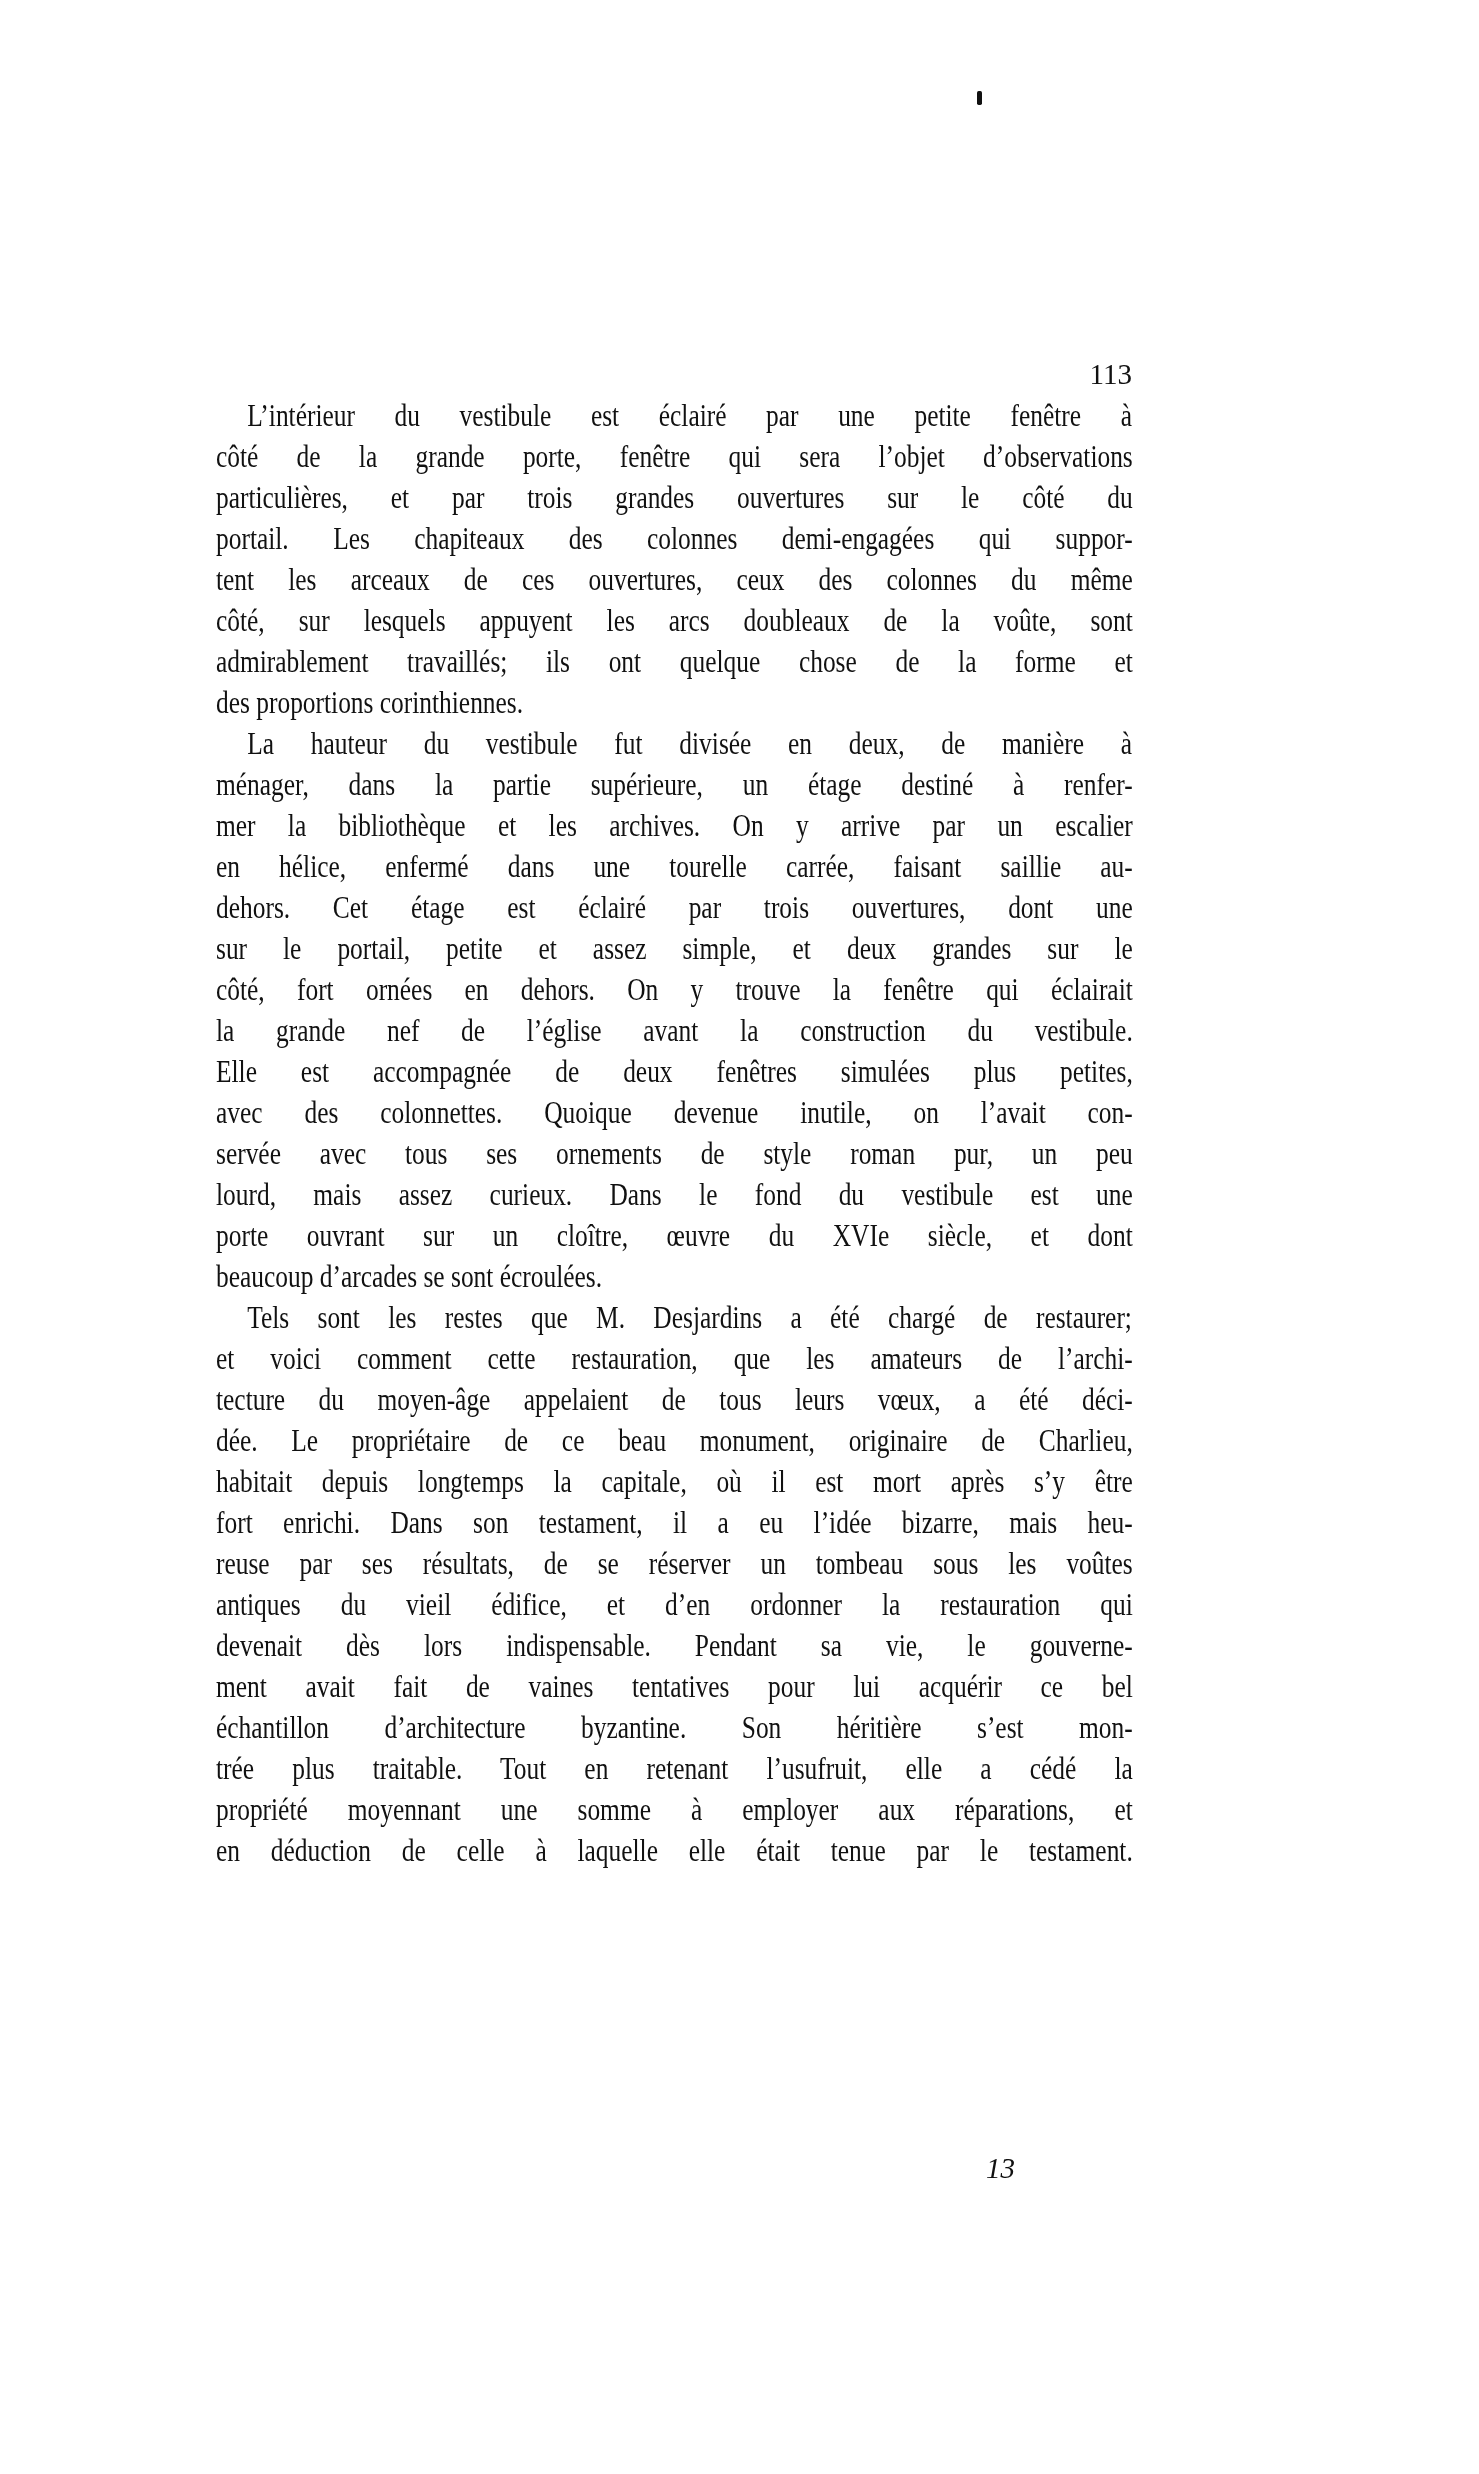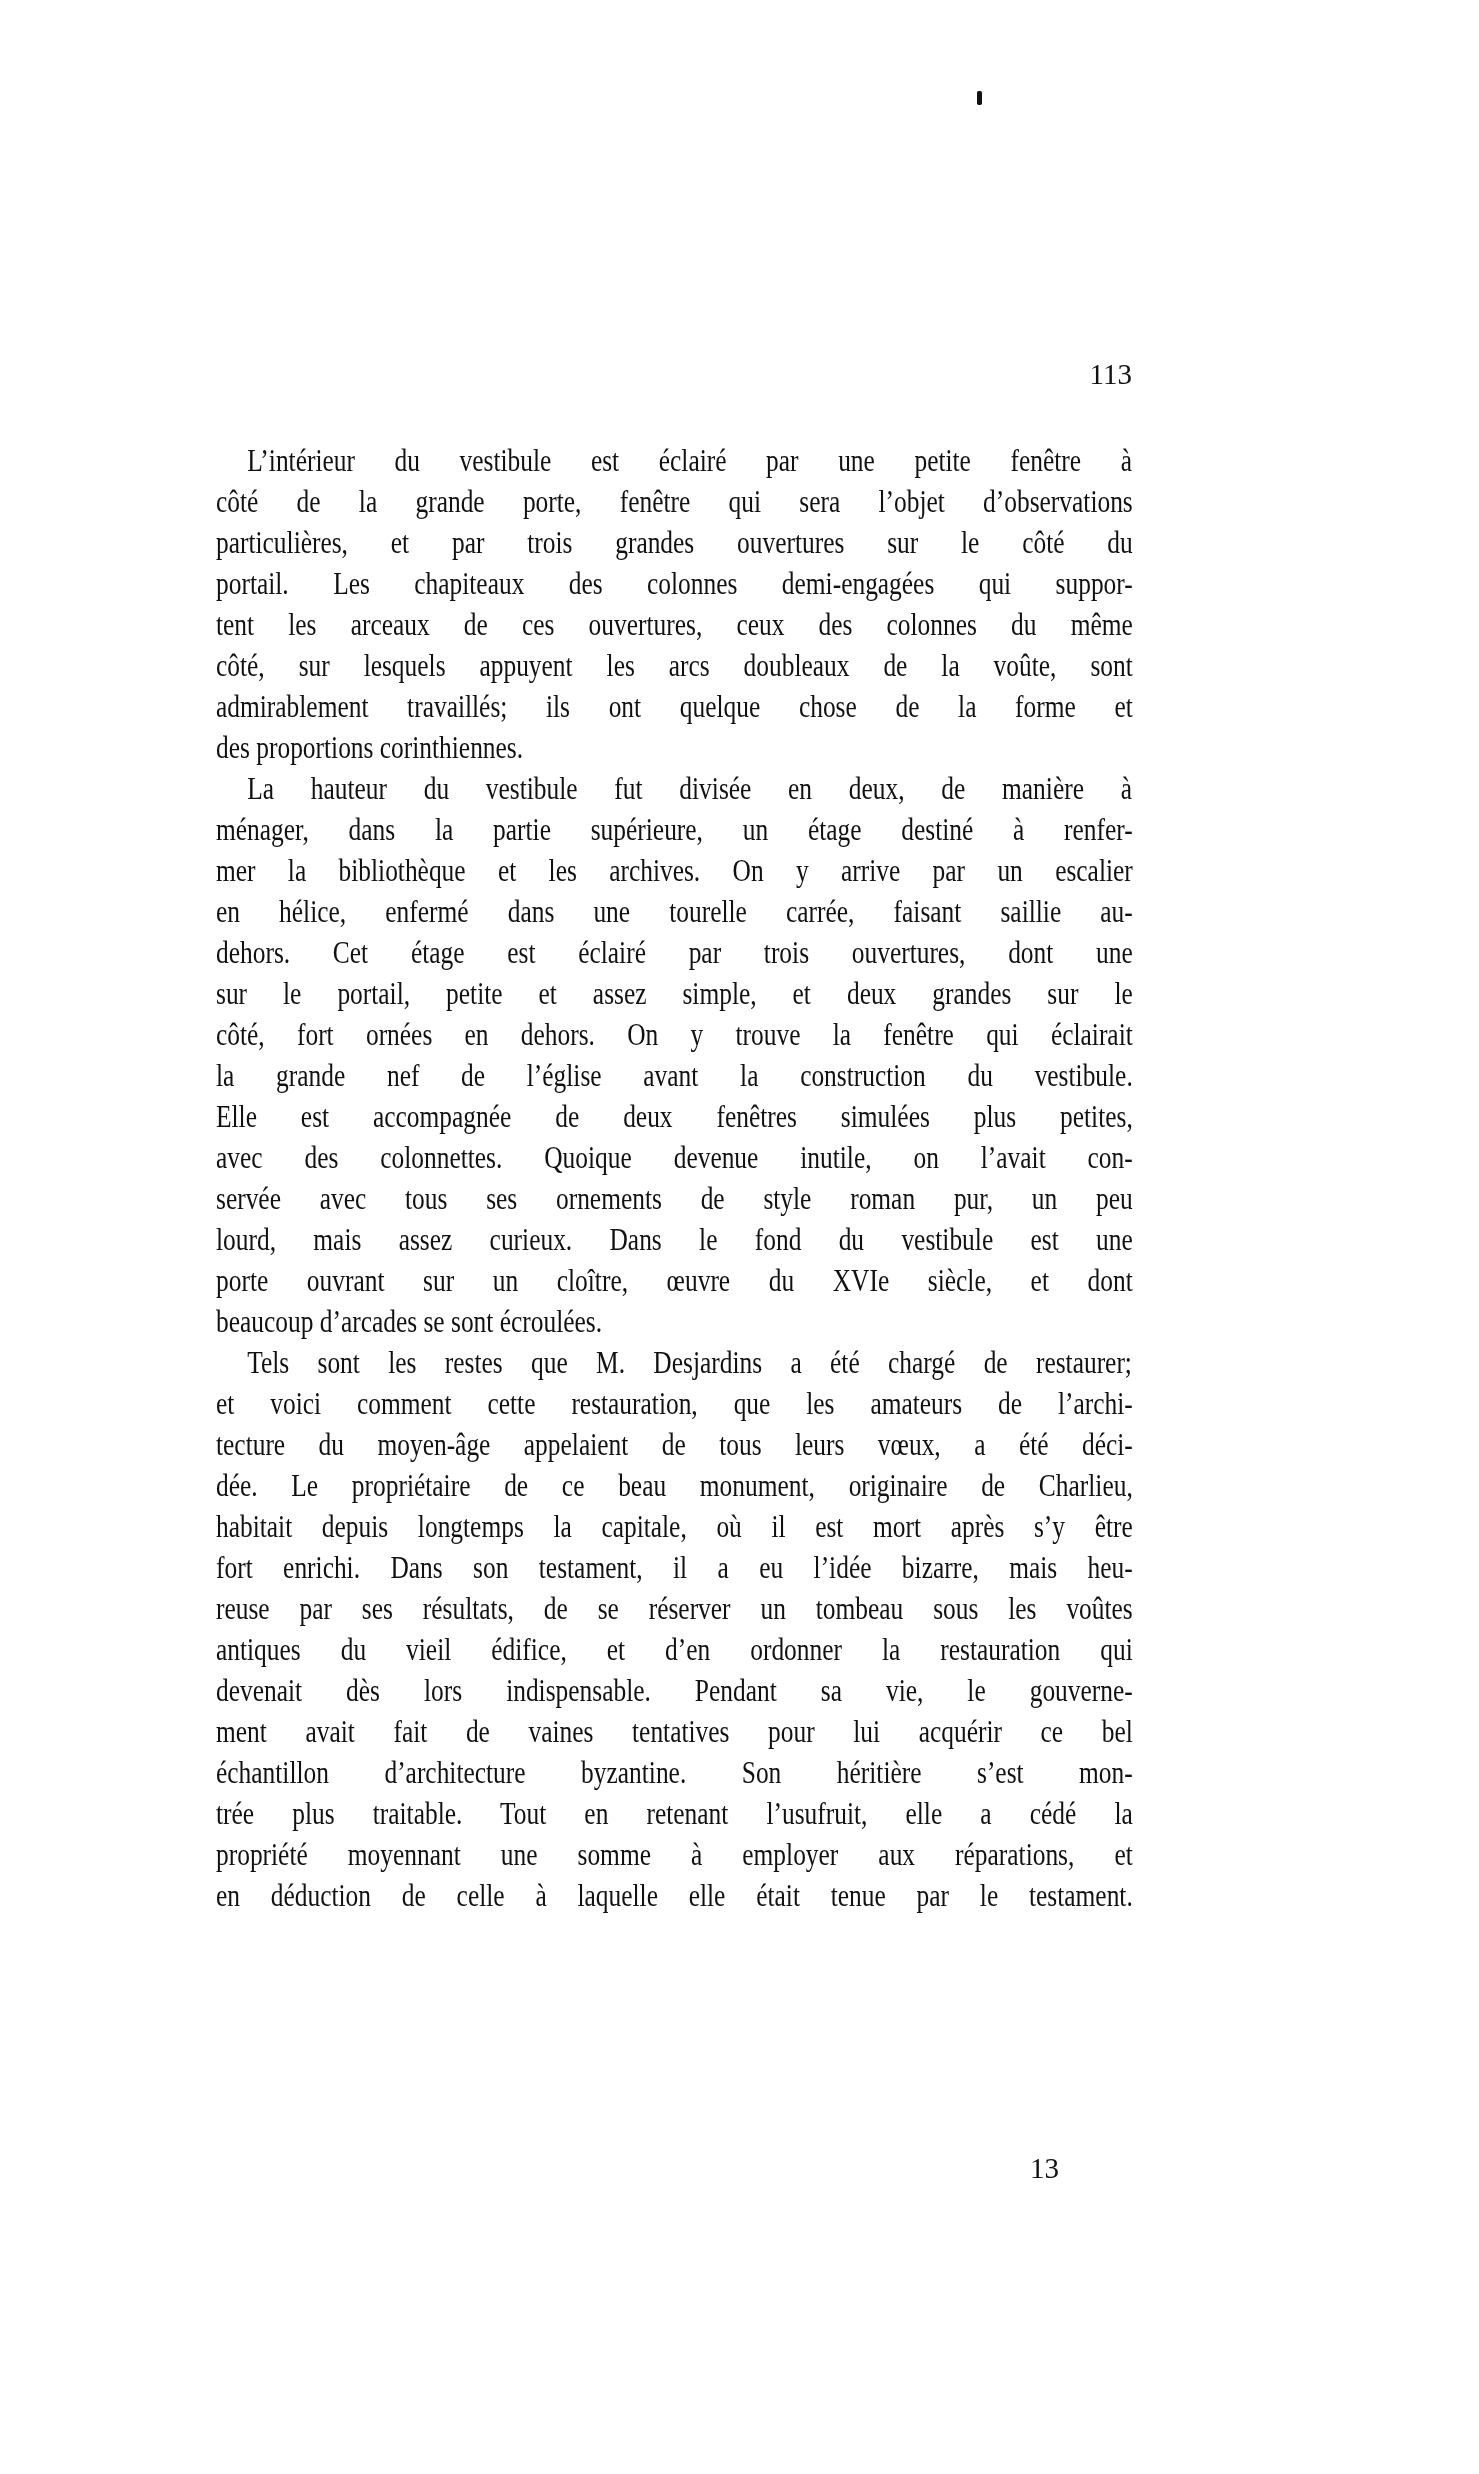--- a/index.html
+++ b/index.html
@@ -46,21 +46,20 @@
       position: absolute;
       right: 0;
       top: -3.4px;
       font-size: 29px;
     }
     .body-text {
       position: absolute;
       top: 395px;
       left: 216px;
       width: 916px;
-      margin-top: 45px;
     }
     .line {
       height: 41px;
       line-height: 41px;
       font-size: 31px;
       white-space: nowrap;
       text-align: justify;
       text-align-last: justify;
       transform-origin: left center;
       transform: scaleX(0.82);
@@ -69,22 +68,23 @@
     .line.indent {
       padding-left: 38px;
       width: 1079px;
     }
     .line.last {
       text-align-last: left;
     }
     .signature {
       position: absolute;
       top: 2152px;
-      left: 1030px;
+      left: 986px;
       font-size: 29px;
+      font-style: italic;
     }
   </style>
 </head>
 <body>
 
 <div class="scan-mark"></div>
 
 <div class="running-head">
   <div class="page-number">113</div>
 </div>

